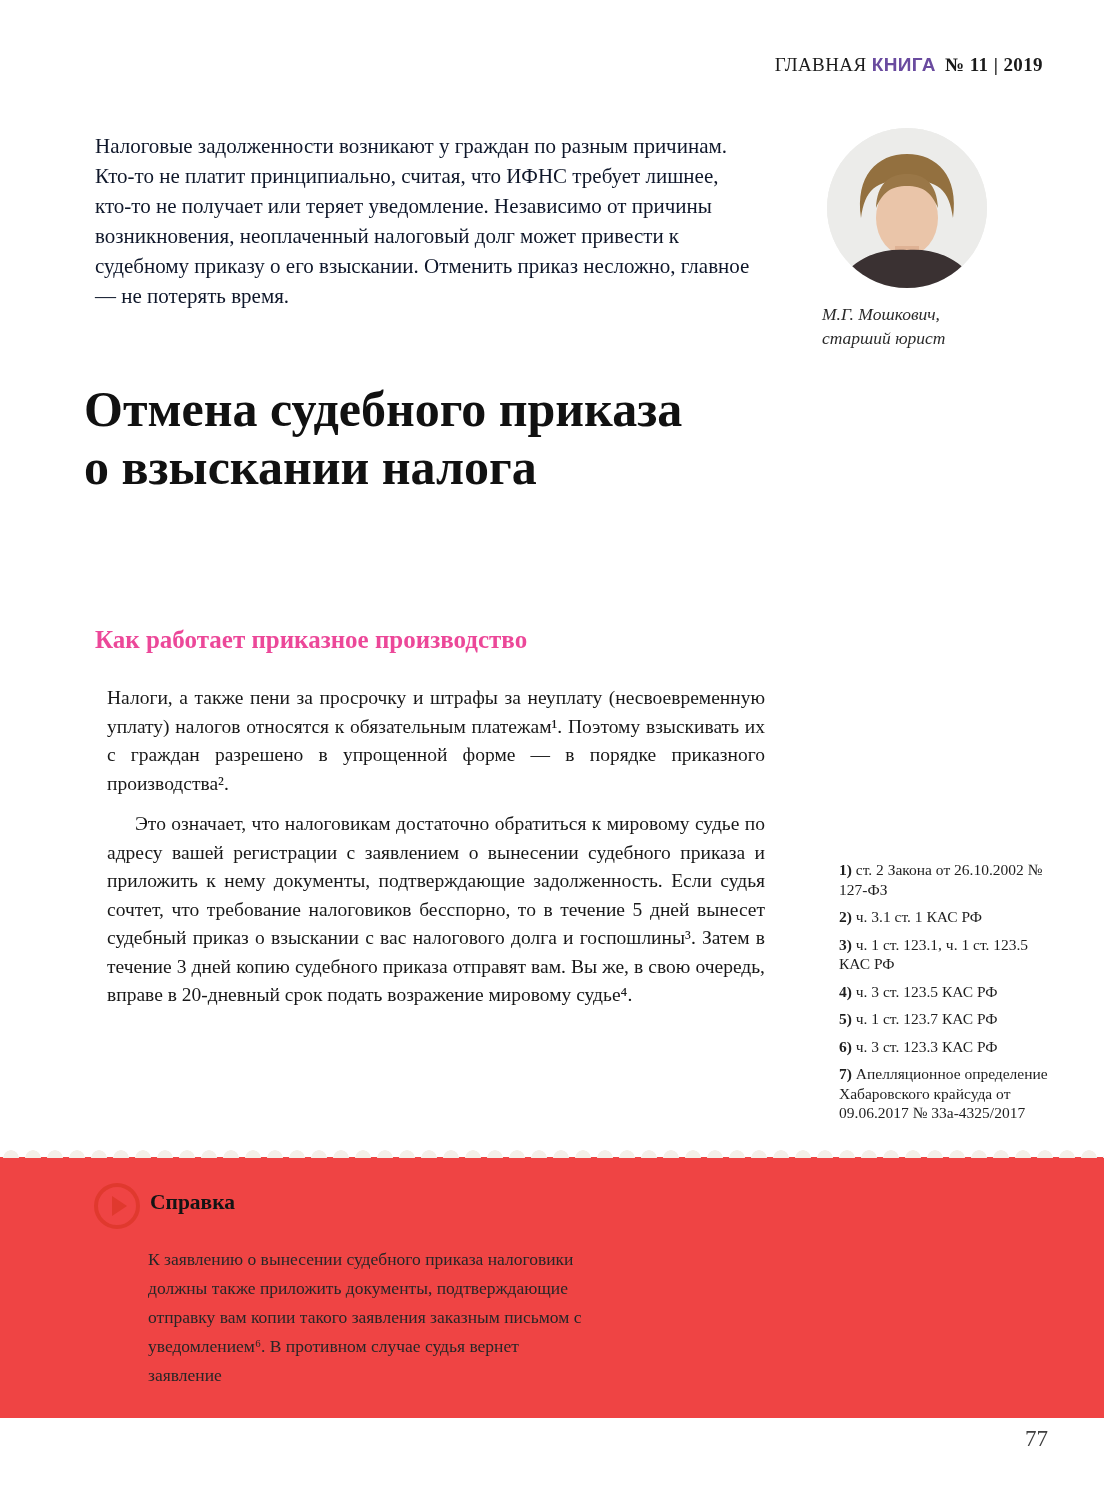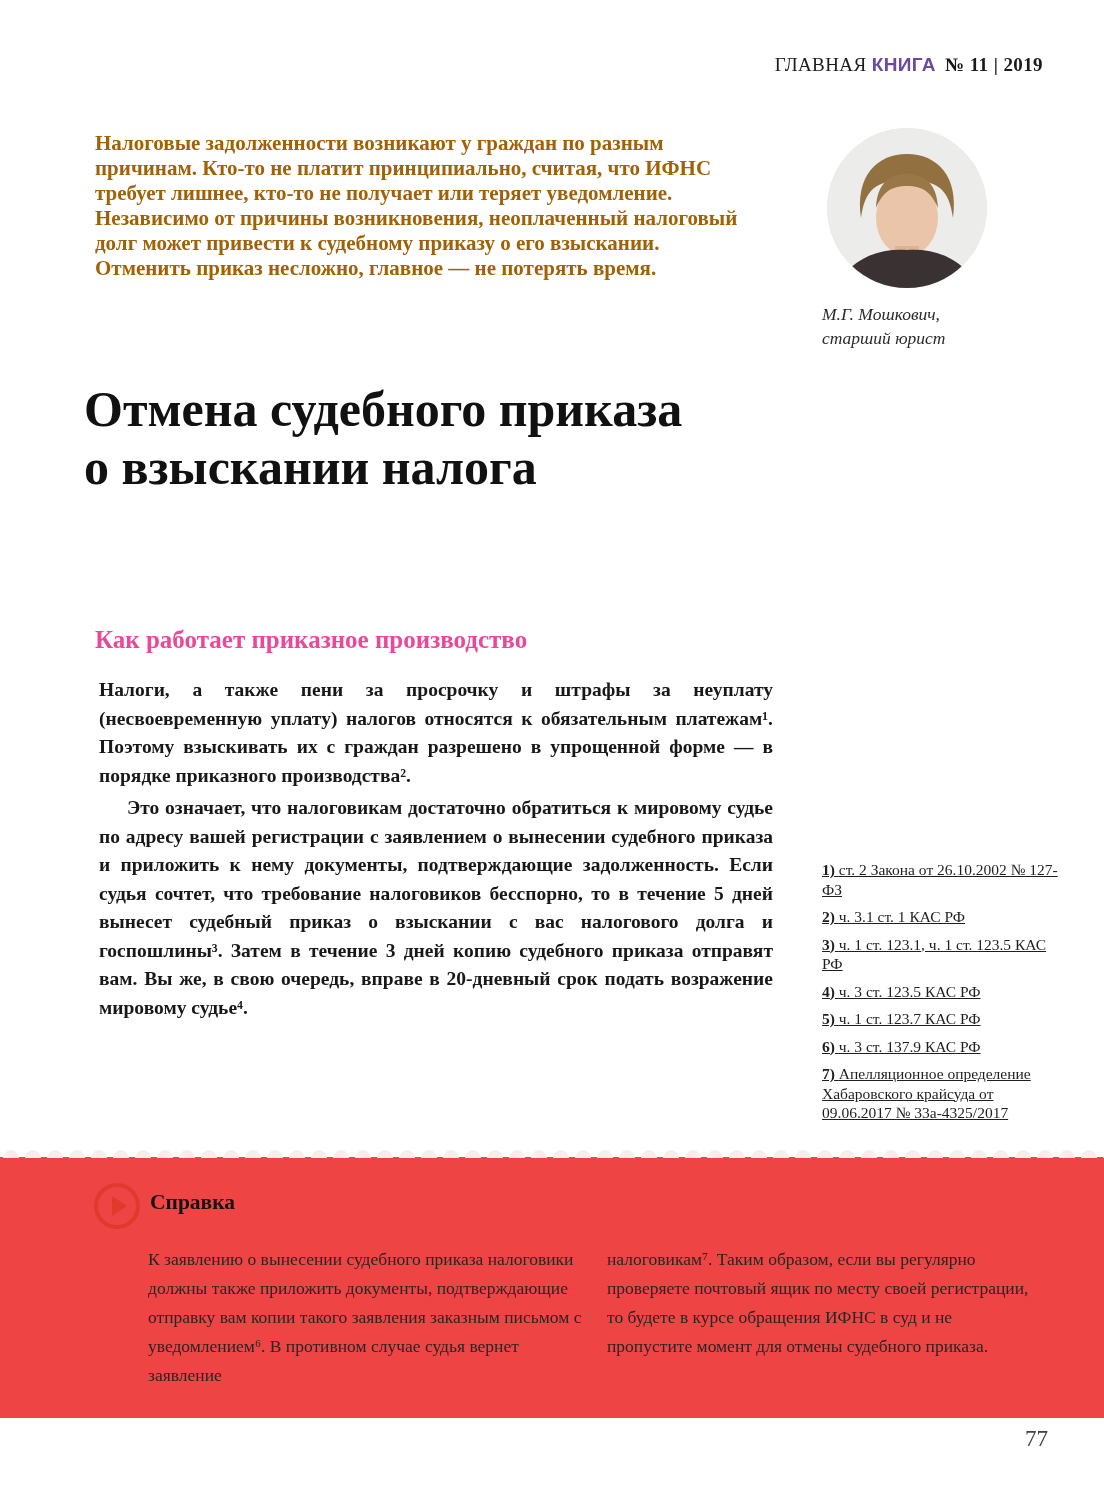--- a/index.html
+++ b/index.html
@@ -8,44 +8,44 @@
   .page{position:absolute;inset:0;overflow:hidden;}
 
   
   .journal-header{position:absolute;top:54px;right:61px;font-size:19px;
     letter-spacing:.4px;white-space:nowrap;}
   .brand-purple{font-family:"Liberation Sans",sans-serif;font-weight:bold;color:#6a4b9f;}
   .issue-no{font-family:"Liberation Serif",serif;font-weight:bold;color:#1a1a1a;margin-left:4px;text-align:center;}
 
   
   .lead{position:absolute;left:95px;top:131px;width:660px;
-    font-weight:bold;font-size:21px;line-height:25px;color:#a16207;}
+    font-weight:normal;font-size:21px;line-height:30px;color:#0f172a;}
 
   
   .photo-wrap{position:absolute;left:827px;top:128px;width:160px;height:160px;
     border-radius:50%;overflow:hidden;background:#ececea;}
   .author-caption{position:absolute;left:822px;top:302px;width:240px;
     font-style:italic;font-size:17.5px;line-height:24px;color:#2a2a2a;}
 
   
   .article-title{position:absolute;left:84px;top:380px;width:600px;
     font-weight:bold;font-size:50px;line-height:58px;color:#111;}
 
   
   .section-heading{position:absolute;left:95px;top:626px;width:680px;
     font-weight:bold;font-size:25px;color:#ec4899;}
   .body-copy{position:absolute;left:95px;top:672px;width:682px;
     font-size:19.5px;line-height:28.5px;text-align:justify;color:#181818;}
-  .body-copy p{margin:4px;font-weight:bold;}
+  .body-copy p{margin:12px;}
   .body-copy p + p{text-indent:28px;}
 
   
   .footnotes{position:absolute;left:822px;top:860px;width:238px;
     font-size:15.5px;line-height:19.5px;color:#1f1f1f;}
-  .fn{margin:0 0 8px 0;text-decoration:underline;}
+  .fn{margin:0 0 8px 17px;}
   .fn b{font-weight:bold;}
 
   
   .panel{position:absolute;left:0;top:1157px;width:1104px;height:261px;
     background:#ef4444;}
   .panel::before{content:"";position:absolute;left:0;top:-8px;width:100%;height:9px;
     background-image:radial-gradient(circle at 11px 9px, #f4efe8 7.5px, rgba(244,239,232,0) 8px);
     background-size:22px 9px;background-repeat:repeat-x;}
   .play-badge{position:absolute;left:94px;top:26px;width:38px;height:38px;
     border:4px solid #e0392e;border-radius:50%;}
@@ -97,30 +97,29 @@
     <p>Налоги, а также пени за просрочку и штрафы за неуплату (несвоевременную уплату) налогов относятся к обязательным платежам¹. Поэтому взыскивать их с граждан разрешено в упрощенной форме — в порядке приказного производства².</p>
     <p>Это означает, что налоговикам достаточно обратиться к мировому судье по адресу вашей регистрации с заявлением о вынесении судебного приказа и приложить к нему документы, подтверждающие задолженность. Если судья сочтет, что требование налоговиков бесспорно, то в течение 5 дней вынесет судебный приказ о взыскании с вас налогового долга и госпошлины³. Затем в течение 3 дней копию судебного приказа отправят вам. Вы же, в свою очередь, вправе в 20-дневный срок подать возражение мировому судье⁴.</p>
   </div>
 
   <div class="footnotes">
     <div class="fn"><b>1)</b> <span>ст. 2 Закона от 26.10.2002 № 127-ФЗ</span></div>
     <div class="fn"><b>2)</b> <span>ч. 3.1 ст. 1 КАС РФ</span></div>
     <div class="fn"><b>3)</b> <span>ч. 1 ст. 123.1, ч. 1 ст. 123.5 КАС РФ</span></div>
     <div class="fn"><b>4)</b> <span>ч. 3 ст. 123.5 КАС РФ</span></div>
     <div class="fn"><b>5)</b> <span>ч. 1 ст. 123.7 КАС РФ</span></div>
-    <div class="fn"><b>6)</b> <span>ч. 3 ст. 137.9 КАС РФ</span></div>
+    <div class="fn"><b>6)</b> <span>ч. 3 ст. 123.3 КАС РФ</span></div>
     <div class="fn"><b>7)</b> <span>Апелляционное определение Хабаровского крайсуда от 09.06.2017 № 33а-4325/2017</span></div>
   </div>
 
   <div class="panel">
     <div class="play-badge">
         <div class="tri"></div>
       </div>
     <div class="panel-heading">Справка</div>
     <div class="panel-cols">
       <div class="col left">К заявлению о вынесении судебного приказа налоговики должны также приложить документы, подтверждающие отправку вам копии такого заявления заказным письмом с уведомлением⁶. В противном случае судья вернет заявление</div>
-      <div class="col right">налоговикам⁷. Таким образом, если вы регулярно проверяете почтовый ящик по месту своей регистрации, то будете в курсе обращения ИФНС в суд и не пропустите момент для отмены судебного приказа.</div>
     </div>
   </div>
 
   <div class="page-number">77</div>
 
 </div>
 
 </body></html>

